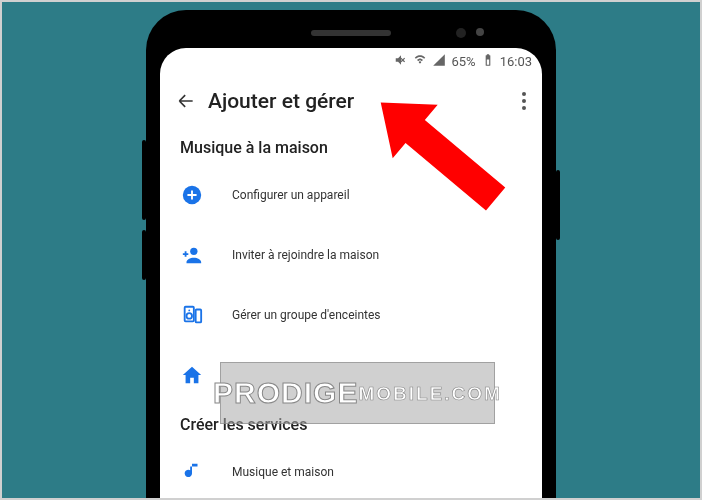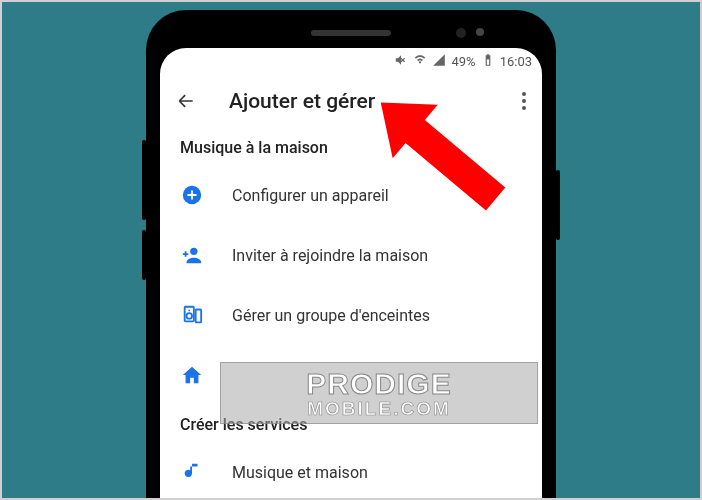--- a/index.html
+++ b/index.html
@@ -74,21 +74,21 @@
     padding: 0 10px;
     gap: 5px;
     font-size: 13px;
     color: #555;
   }
   .statusbar svg { width: 14px; height: 14px; fill: #666; }
   .header {
     display: flex;
     align-items: center;
     padding: 14px 12px 14px 16px;
-    gap: 33px;
+    gap: 12px;
   }
   .back { width: 20px; height: 20px; display:flex; align-items:center; justify-content:center; }
   .back svg { width: 20px; height: 20px; stroke: #333; fill:none; stroke-width:2; }
   .title { font-size: 21px; font-weight: 500; color: #222; }
   .more { margin-left: auto; display:flex; flex-direction:column; gap:3px; padding: 4px; }
   .more span { width:4px; height:4px; background:#555; border-radius:50%; }
   .section-h { padding: 10px 20px 8px 20px; font-size: 16px; font-weight: 500; color: #222; }
   .item {
     display: flex;
     align-items: center;
@@ -97,38 +97,38 @@
   }
   .item .icon {
     width: 24px;
     height: 24px;
     display: flex;
     align-items: center;
     justify-content: center;
     color: #1a73e8;
   }
   .item .icon svg { width: 22px; height: 22px; fill: #1a73e8; }
-  .item .label { font-size: 16px; color: #333; }
+  .item .label { font-size: 12px; color: #333; }
 
   .arrow {
     position: absolute;
     top: 82px;
     left: 350px;
     pointer-events: none;
   }
   .watermark {
     position: absolute;
     top: 360px;
     left: 218px;
-    width: 318px;
+    width: 275px;
     height: 62px;
     background: rgba(170,170,170,0.55);
     border: 1px solid rgba(130,130,130,0.6);
     display: flex;
-    flex-direction: column;
+    flex-direction: row;
     align-items: center;
     justify-content: center;
     font-family: Arial Black, Arial, sans-serif;
     line-height: 1;
     pointer-events: none;
   }
   .watermark .l1 { font-size: 30px; font-weight: 900; color: #fff; letter-spacing: 1px; -webkit-text-stroke: 1px #888; }
   .watermark .l2 { font-size: 19px; font-weight: 900; color: #ffffff; letter-spacing: 2px; -webkit-text-stroke: 0.6px #888; }
 </style>
 </head>
@@ -145,21 +145,21 @@
     <div class="statusbar">
       <span><svg viewBox="0 0 24 24">
             <path d="M16.5 12L19 9.5 17.5 8 15 10.5 12.5 8 11 9.5 13.5 12 11 14.5 12.5 16 15 13.5 17.5 16 19 14.5z M3 9v6h4l5 5V4L7 9H3z"></path>
           </svg></span>
       <span><svg viewBox="0 0 24 24">
             <path d="M12 18c1 0 2-1 2-2s-1-2-2-2-2 1-2 2 1 2 2 2zm-5-6l2 2c1-1 2-1.5 3-1.5s2 .5 3 1.5l2-2c-1.5-1.5-3.5-2.5-5-2.5S8.5 10.5 7 12zm-4-4l2 2c2-2 4.5-3 7-3s5 1 7 3l2-2C18 5 15 4 12 4S6 5 3 8z"></path>
           </svg></span>
       <span><svg viewBox="0 0 24 24">
             <path d="M2 22h20V2z"></path>
           </svg></span>
-      <span>49%</span>
+      <span>65%</span>
       <span><svg viewBox="0 0 24 24">
             <path d="M15 4h-1V2h-4v2H9c-1 0-1 1-1 1v16c0 1 1 1 1 1h6c1 0 1-1 1-1V5s0-1-1-1zm-1 16h-4V11h4z"></path>
           </svg></span>
       <span>16:03</span>
     </div>
 
     <div class="header">
       <div class="back">
         <svg viewBox="0 0 24 24">
             <path d="M20 12H4m0 0l7-7M4 12l7 7"></path>

